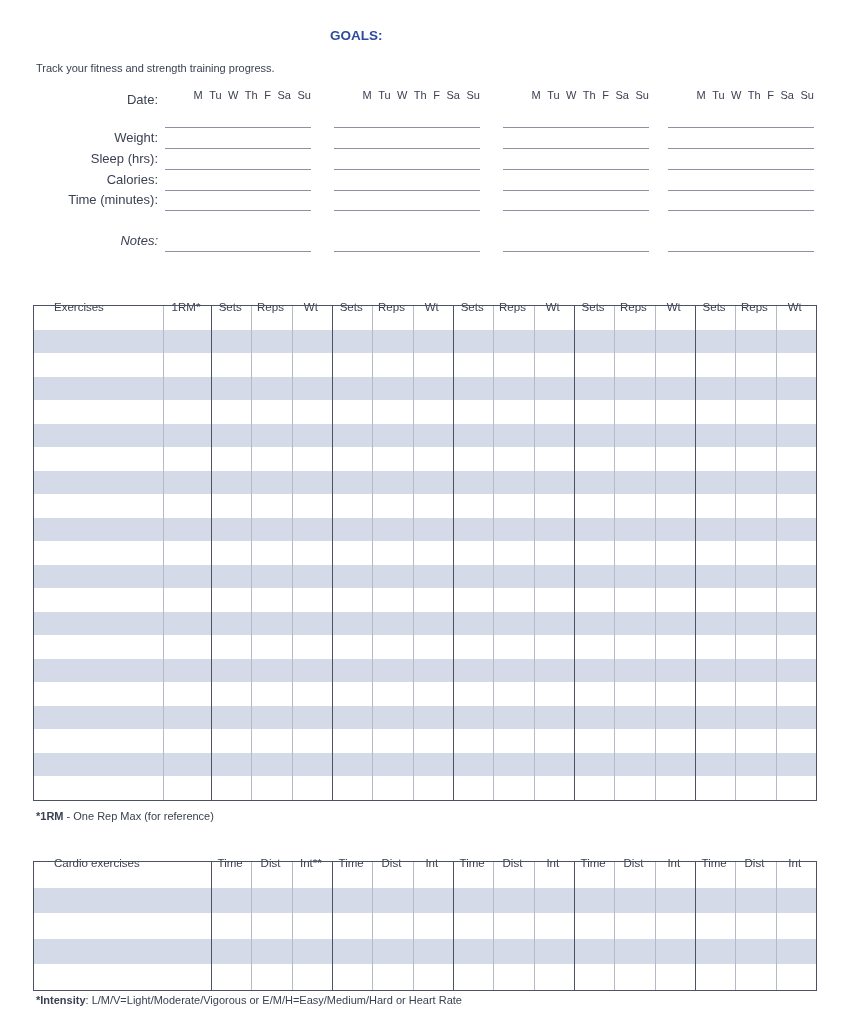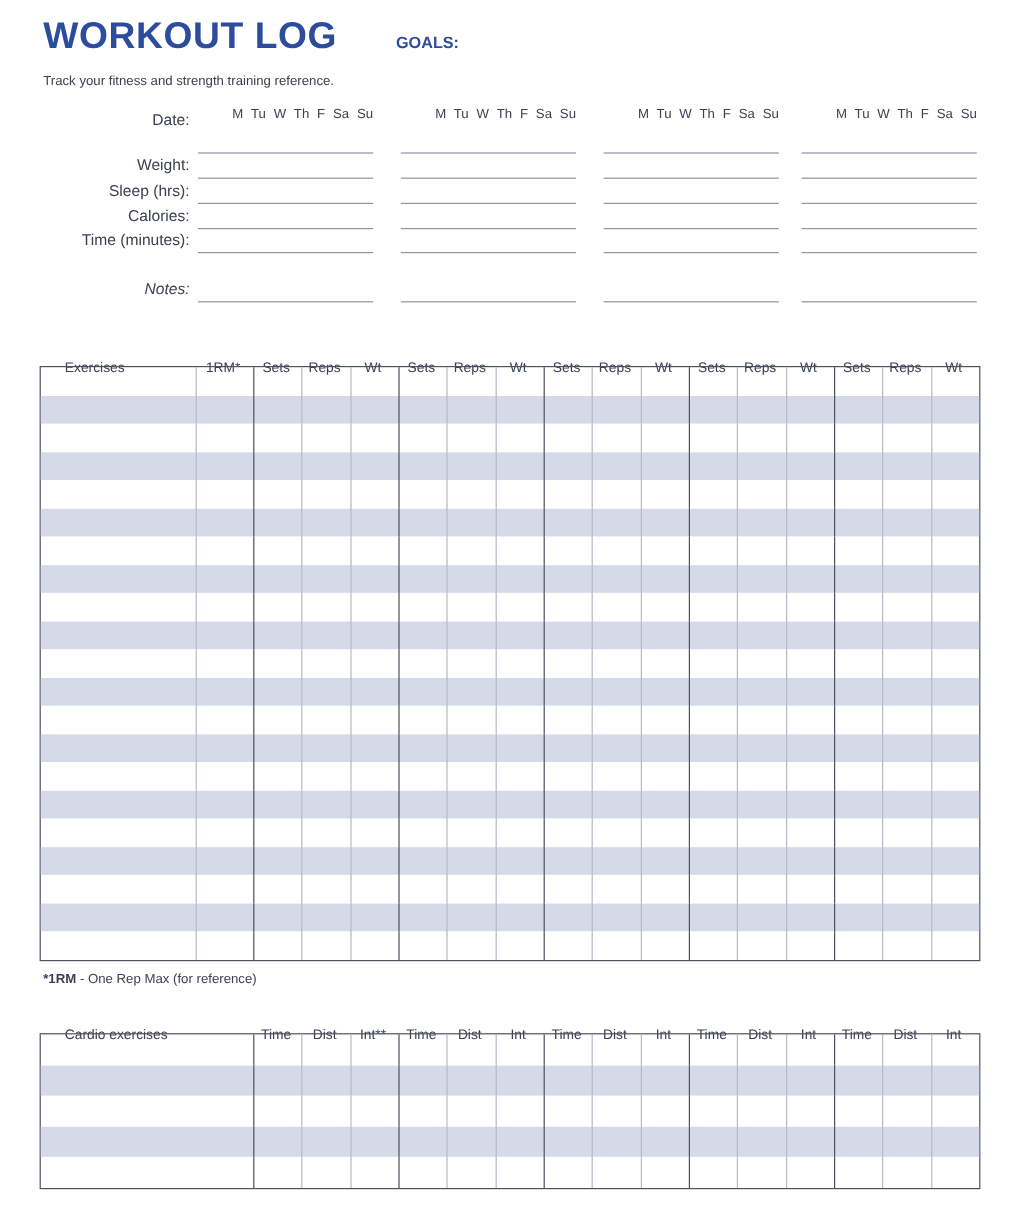--- a/index.html
+++ b/index.html
@@ -30,23 +30,22 @@
   .cell{box-sizing:border-box;}
   .cell.light{border-left:1px solid var(--grid-light,#B6BAC6);}
   .cell.dark{border-left:1px solid var(--grid-dark,#4D5260);}
   .footnote{font-size:11px;white-space:nowrap;}
   .footnote b{font-weight:bold;}
 </style>
 </head>
 <body>
 
 <div class="page">
-  <div class="abs page-title" style="left:36px;top:12px;">WORKOUT LOG</div>
   <div class="abs goals-label" style="left:330px;top:28px;">GOALS:</div>
-  <div class="abs subtitle" style="left:36px;top:62px;">Track your fitness and strength training reference.</div>
+  <div class="abs subtitle" style="left:36px;top:62px;">Track your fitness and strength training progress.</div>
 
   <div id="weekly-section">
       <div class="abs stat-label" style="top: 92px;">Date:</div>
       <div class="abs stat-label" style="top: 130px;">Weight:</div>
       <div class="abs stat-label" style="top: 151px;">Sleep (hrs):</div>
       <div class="abs stat-label" style="top: 172px;">Calories:</div>
       <div class="abs stat-label" style="top: 192px; text-align: right;">Time (minutes):</div>
       <div class="abs stat-label" style="top: 233px; font-style: italic;">Notes:</div>
       <div class="abs day-header" style="left: 165px; top: 89px; width: 146px;">M Tu W Th F Sa Su</div>
       <div class="abs field-line" style="left: 165px; top: 127px; width: 146px;"></div>
@@ -609,13 +608,16 @@
           <div class="cell light"></div>
           <div class="cell dark"></div>
           <div class="cell light"></div>
           <div class="cell light"></div>
           <div class="cell dark"></div>
           <div class="cell light"></div>
           <div class="cell light"></div>
         </div>
       </div>
     </div>
+  <div class="abs footnote" style="left:36px;top:994px;">
+    <b>*Intensity</b><span>: L/M/V=Light/Moderate/Vigorous or E/M/H=Easy/Medium/Hard or Heart Rate</span>
+  </div>
 </div>
 
 </body></html>

